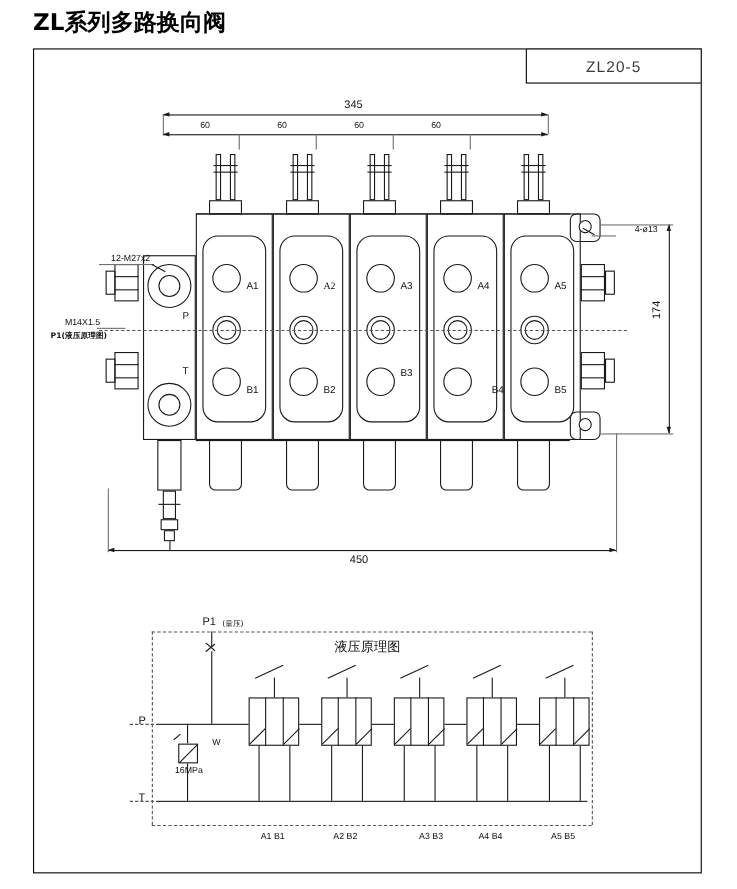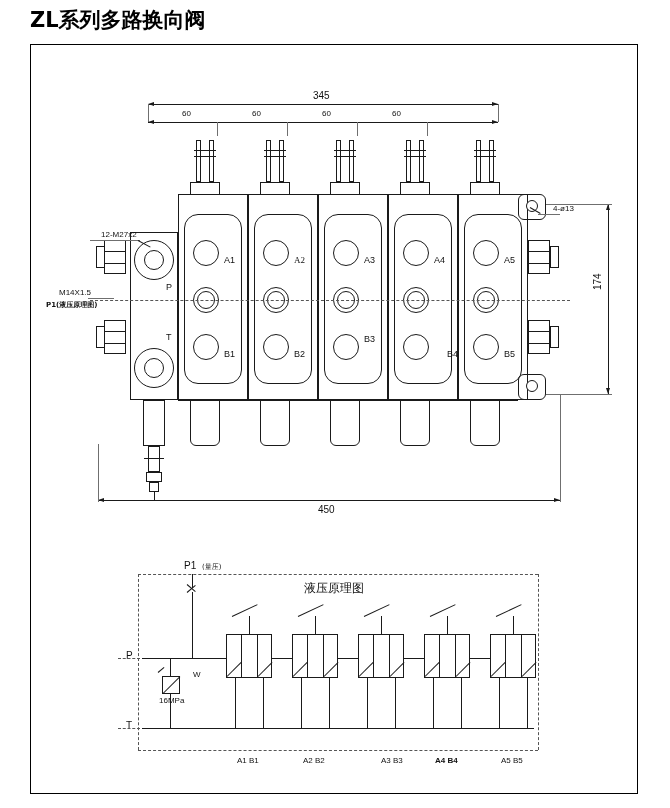--- a/index.html
+++ b/index.html
@@ -78,20 +78,23 @@
 </style>
 </head>
 <body>
 
 <div class="page">
 
   <div id="page-title">ZL系列多路换向阀</div>
 
   <div class="frame"></div>
 
+  <div class="model-box">
+    <div class="label">ZL20-5</div>
+  </div>
 
   <div style="position:absolute;left:30px;top:44px;width:608px;height:500px;">
 
     <div class="dimline" style="left:118px;top:60px;width:350px;"></div>
     <div class="arrowL" style="left:118px;top:57.5px;"></div>
     <div class="arrowR" style="left:462px;top:57.5px;"></div>
     <div class="txt10" style="left:283px;top:46px;">345</div>
     <div class="ext" style="left:118px;top:60px;height:18px;"></div>
     <div class="ext" style="left:468px;top:60px;height:18px;"></div>
 
@@ -234,21 +237,21 @@
     <div class="dash-h" style="left:60px;top:256px;width:480px;"></div>
 
     <div class="txt8" style="left:60px;top:186px;">12-M27x2</div>
     <div class="exth" style="left:60px;top:196px;width:50px;"></div>
     <div class="ln" style="left:108px;top:196px;width:14px;height:1px;transform:rotate(28deg);transform-origin:left center;"></div>
 
     <div class="txt8" style="left:18px;top:244px;">M14X1.5</div>
     <div class="txt7" style="left:16px;top:256px;font-weight:bold;">P1(液压原理图)</div>
     <div class="exth" style="left:58px;top:254px;width:26px;"></div>
 
-    <div class="txt8" style="left:512px;top:160px;">4-ø13</div>
+    <div class="txt8" style="left:536px;top:160px;">4-ø13</div>
     <div class="exth" style="left:508px;top:170px;width:22px;"></div>
     <div class="ln" style="left:500px;top:163px;width:12px;height:1px;transform:rotate(30deg);transform-origin:left center;"></div>
 
     <div class="dimvert" style="left:578px;top:160px;height:190px;"></div>
     <div class="arrowU" style="left:575.5px;top:160px;"></div>
     <div class="arrowD" style="left:575.5px;top:344px;"></div>
     <div class="txt10" style="left:562px;top:246px;transform:rotate(-90deg);transform-origin:left top;">174</div>
     <div class="exth" style="left:516px;top:160px;width:66px;"></div>
     <div class="exth" style="left:516px;top:350px;width:66px;"></div>
 
@@ -342,18 +345,18 @@
     <div class="ln" style="left:461px;top:116px;width:20px;height:1px;transform:rotate(-45deg);transform-origin:left center;"></div>
     <div class="ln" style="left:492px;top:116px;width:20px;height:1px;transform:rotate(-45deg);transform-origin:left center;"></div>
     <div class="ln" style="left:466px;top:56px;width:28px;height:1px;transform:rotate(-25deg);transform-origin:left center;"></div>
     <div class="ln v" style="left:483px;top:56px;height:18px;"></div>
     <div class="ln v" style="left:469px;top:118px;height:50px;"></div>
     <div class="ln v" style="left:497px;top:118px;height:50px;"></div>
 
     <div class="txt8" style="left:196px;top:196px;">A1 B1</div>
     <div class="txt8" style="left:262px;top:196px;">A2 B2</div>
     <div class="txt8" style="left:340px;top:196px;">A3 B3</div>
-    <div class="txt8" style="left:394px;top:196px;font-weight:bold;">A4 B4</div>
+    <div class="txt8" style="left:394px;top:196px;">A4 B4</div>
     <div class="txt8" style="left:460px;top:196px;">A5 B5</div>
 
   </div>
 
 </div>
 
 </body></html>

